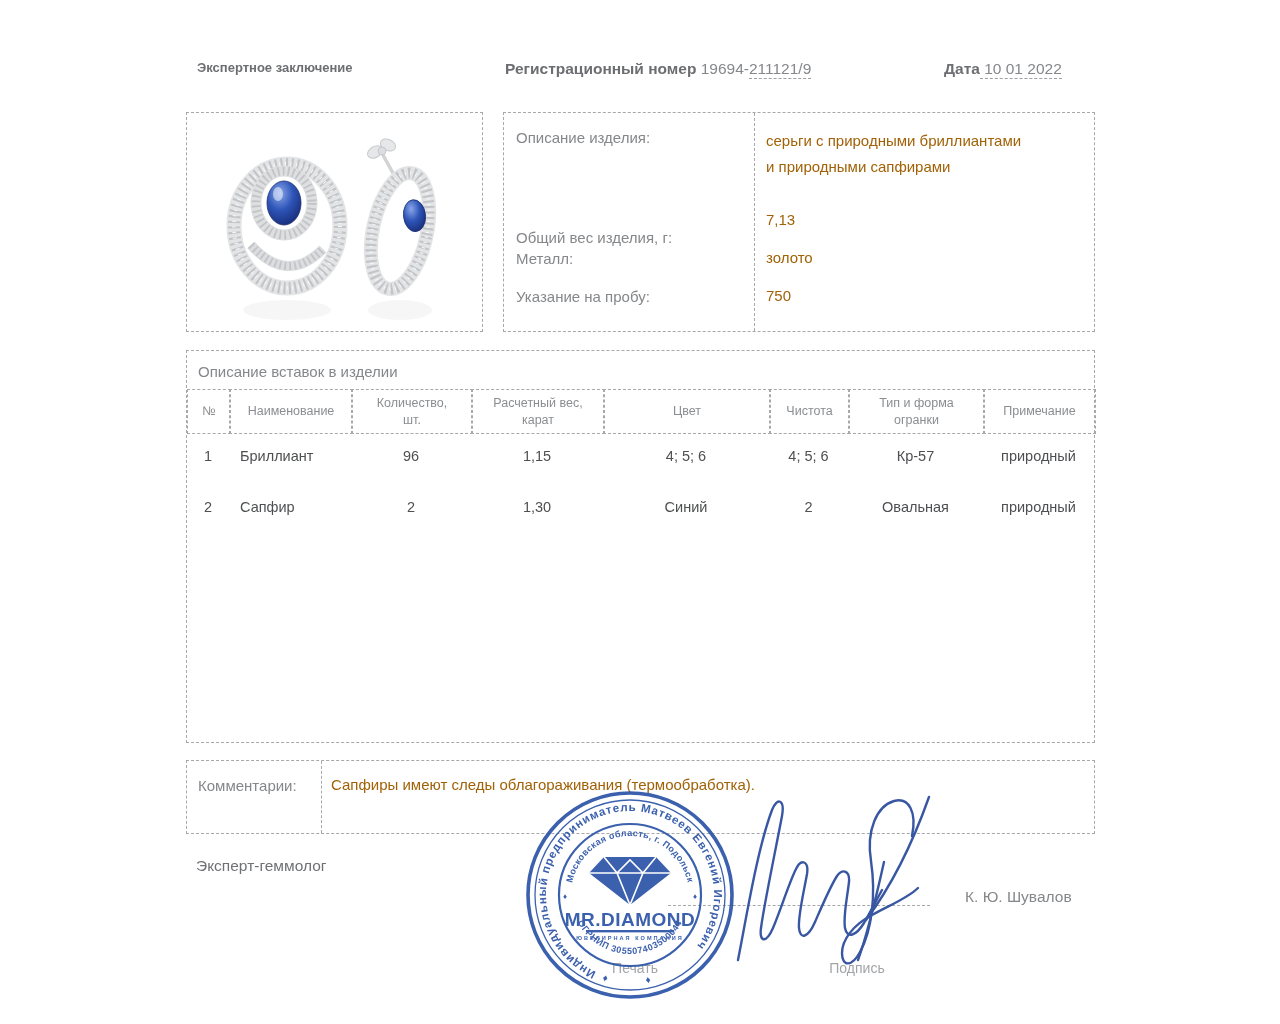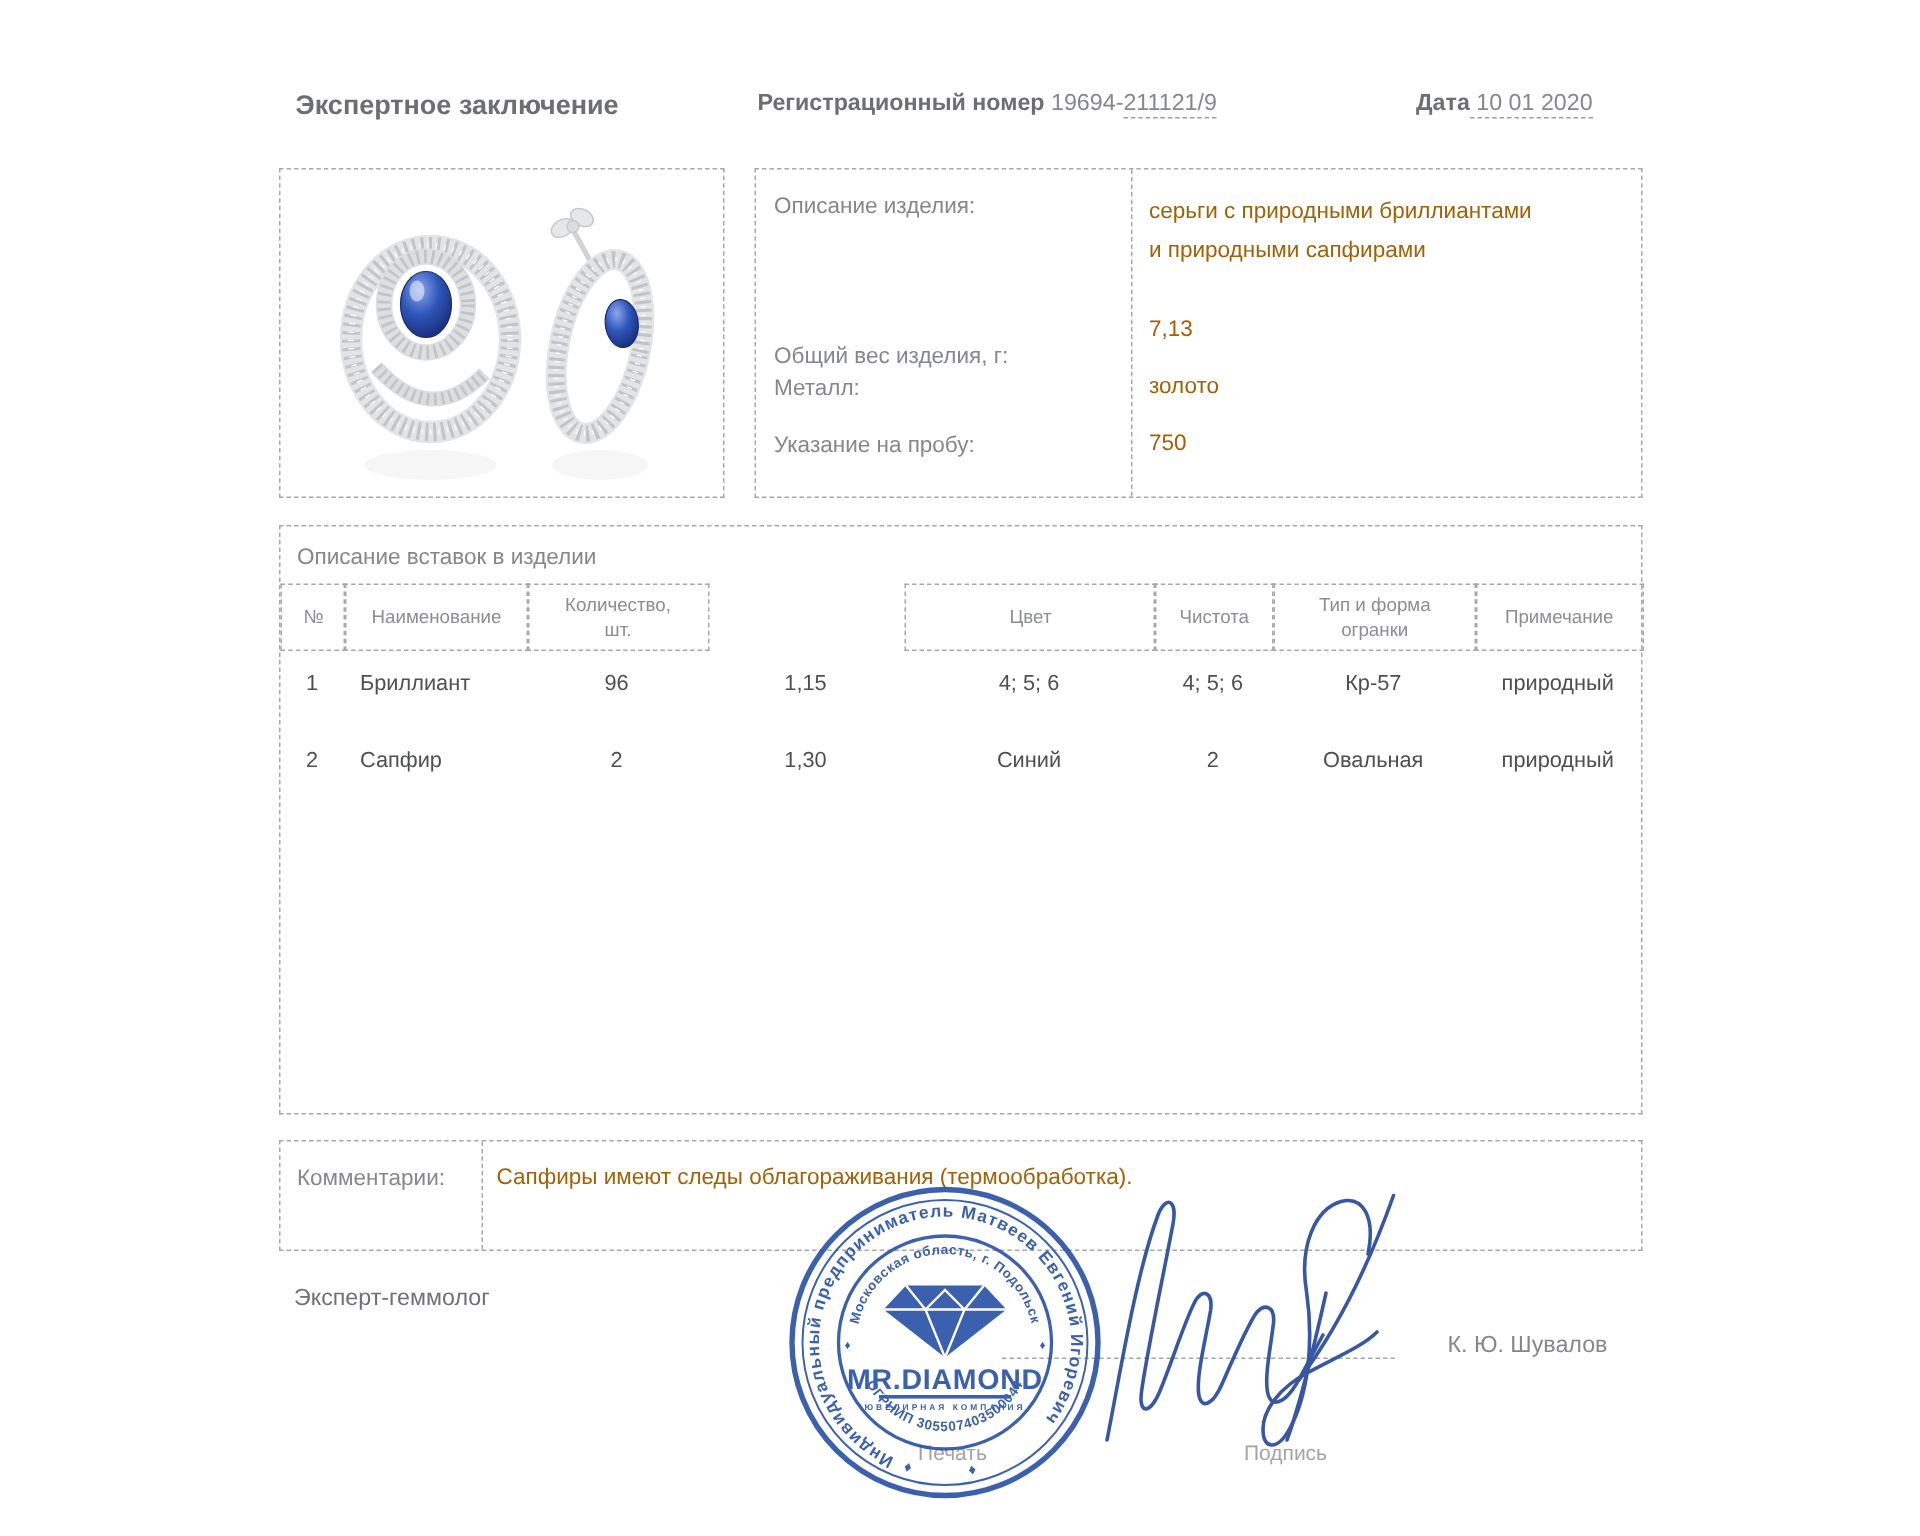--- a/index.html
+++ b/index.html
@@ -19,27 +19,27 @@
   .rcell.left{justify-content:flex-start;padding-left:11px;}
   .divider-v{position:absolute;border-left:1px dashed #a6a8ab;top:0;bottom:0;}
   .sigline{position:absolute;border-top:1.6px dashed #a6a8ab;}
   .label-sm{position:absolute;font-size:14px;color:#a2a4a7;text-align:center;margin-top:44px;}
 </style>
 </head>
 <body>
 
 <div class="page">
 
-  <div class="abs b" style="left:197px;top:60px;font-size:18px;">Экспертное заключение</div>
+  <div class="abs b" style="left:197px;top:60px;font-size:13px;">Экспертное заключение</div>
   <div class="abs" style="left:505px;top:60px;font-size:15.5px;">
     <span class="b">Регистрационный номер</span>
     <span class="gray">19694-</span><span class="gray dashu">211121/9</span>
   </div>
   <div class="abs" style="left:944px;top:60px;font-size:15.5px;">
-    <span class="b">Дата</span><span class="gray dashu">&nbsp;<span>10 01 2020</span></span>
+    <span class="b">Дата</span><span class="gray dashu">&nbsp;<span>10 01 2022</span></span>
   </div>
 
   <div class="box" style="left:186px;top:112px;width:295px;height:218px;">
     <svg width="295" height="218" viewBox="0 0 295 218">
       <defs>
         <radialGradient id="gem" cx="38%" cy="28%" r="85%">
           <stop offset="0%" stop-color="#8aa6ea"></stop>
           <stop offset="45%" stop-color="#2e55b8"></stop>
           <stop offset="100%" stop-color="#13246b"></stop>
         </radialGradient>
@@ -92,20 +92,22 @@
     <div class="abs dark" style="left:262px;top:174px;font-size:15px;">750</div>
   </div>
 
   <div class="box" style="left:186px;top:350px;width:907px;height:391px;">
     <div class="abs gray" style="left:11px;top:12px;font-size:15px;">Описание вставок в изделии</div>
 
     <div class="hcell" style="left:0px;top:38px;width:42px;height:43px;">№</div>
     <div class="hcell" style="left:164px;top:38px;width:120px;height:43px;">Количество,
 шт.</div>
     <div class="hcell" style="left:42px;top:38px;width:122px;height:43px;">Наименование</div>
+    <div class="hcell" style="left:284px;top:38px;width:132px;height:43px;">Расчетный вес,
+карат</div>
     <div class="hcell" style="left:416px;top:38px;width:166px;height:43px;">Цвет</div>
     <div class="hcell" style="left:582px;top:38px;width:79px;height:43px;">Чистота</div>
     <div class="hcell" style="left:661px;top:38px;width:135px;height:43px;">Тип и форма
 огранки</div>
     <div class="hcell" style="left:796px;top:38px;width:111px;height:43px;">Примечание</div>
 
     <div>
       <div class="rcell" style="left:0px;top:84px;width:42px;height:42px;">1</div>
       <div class="rcell left" style="left:42px;top:84px;width:122px;height:42px;">Бриллиант</div>
       <div class="rcell" style="left:164px;top:84px;width:120px;height:42px;">96</div>

